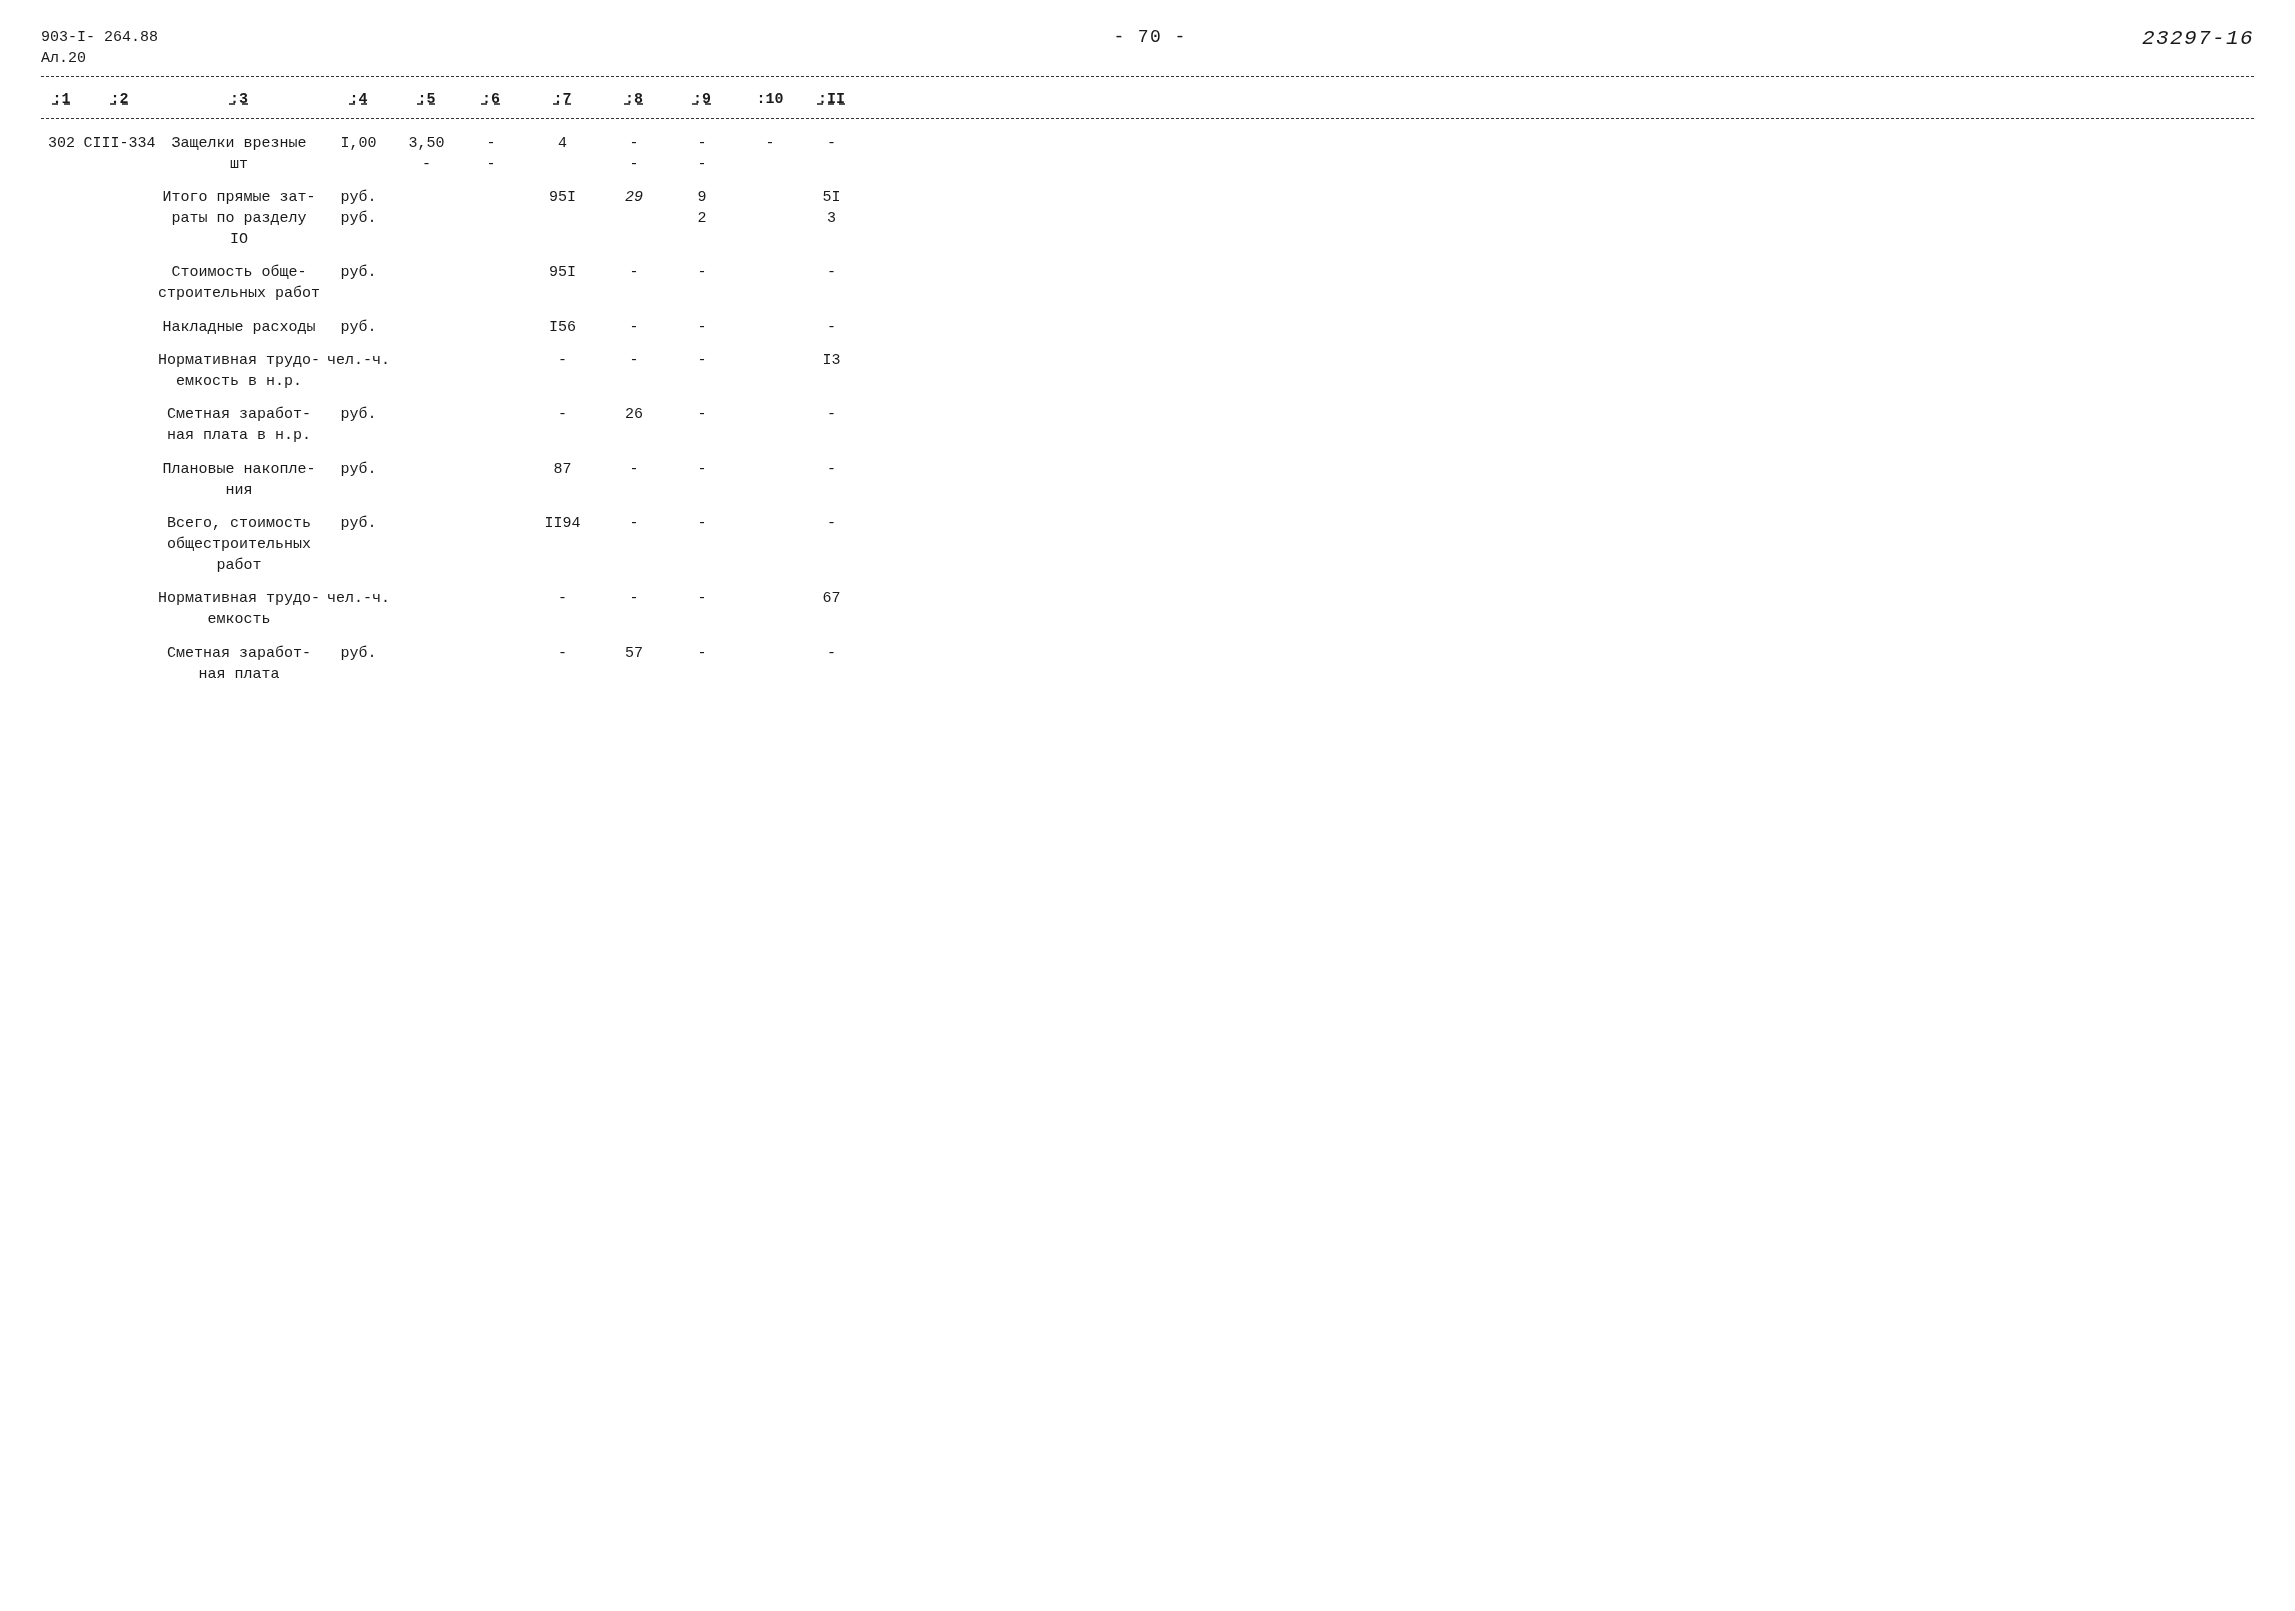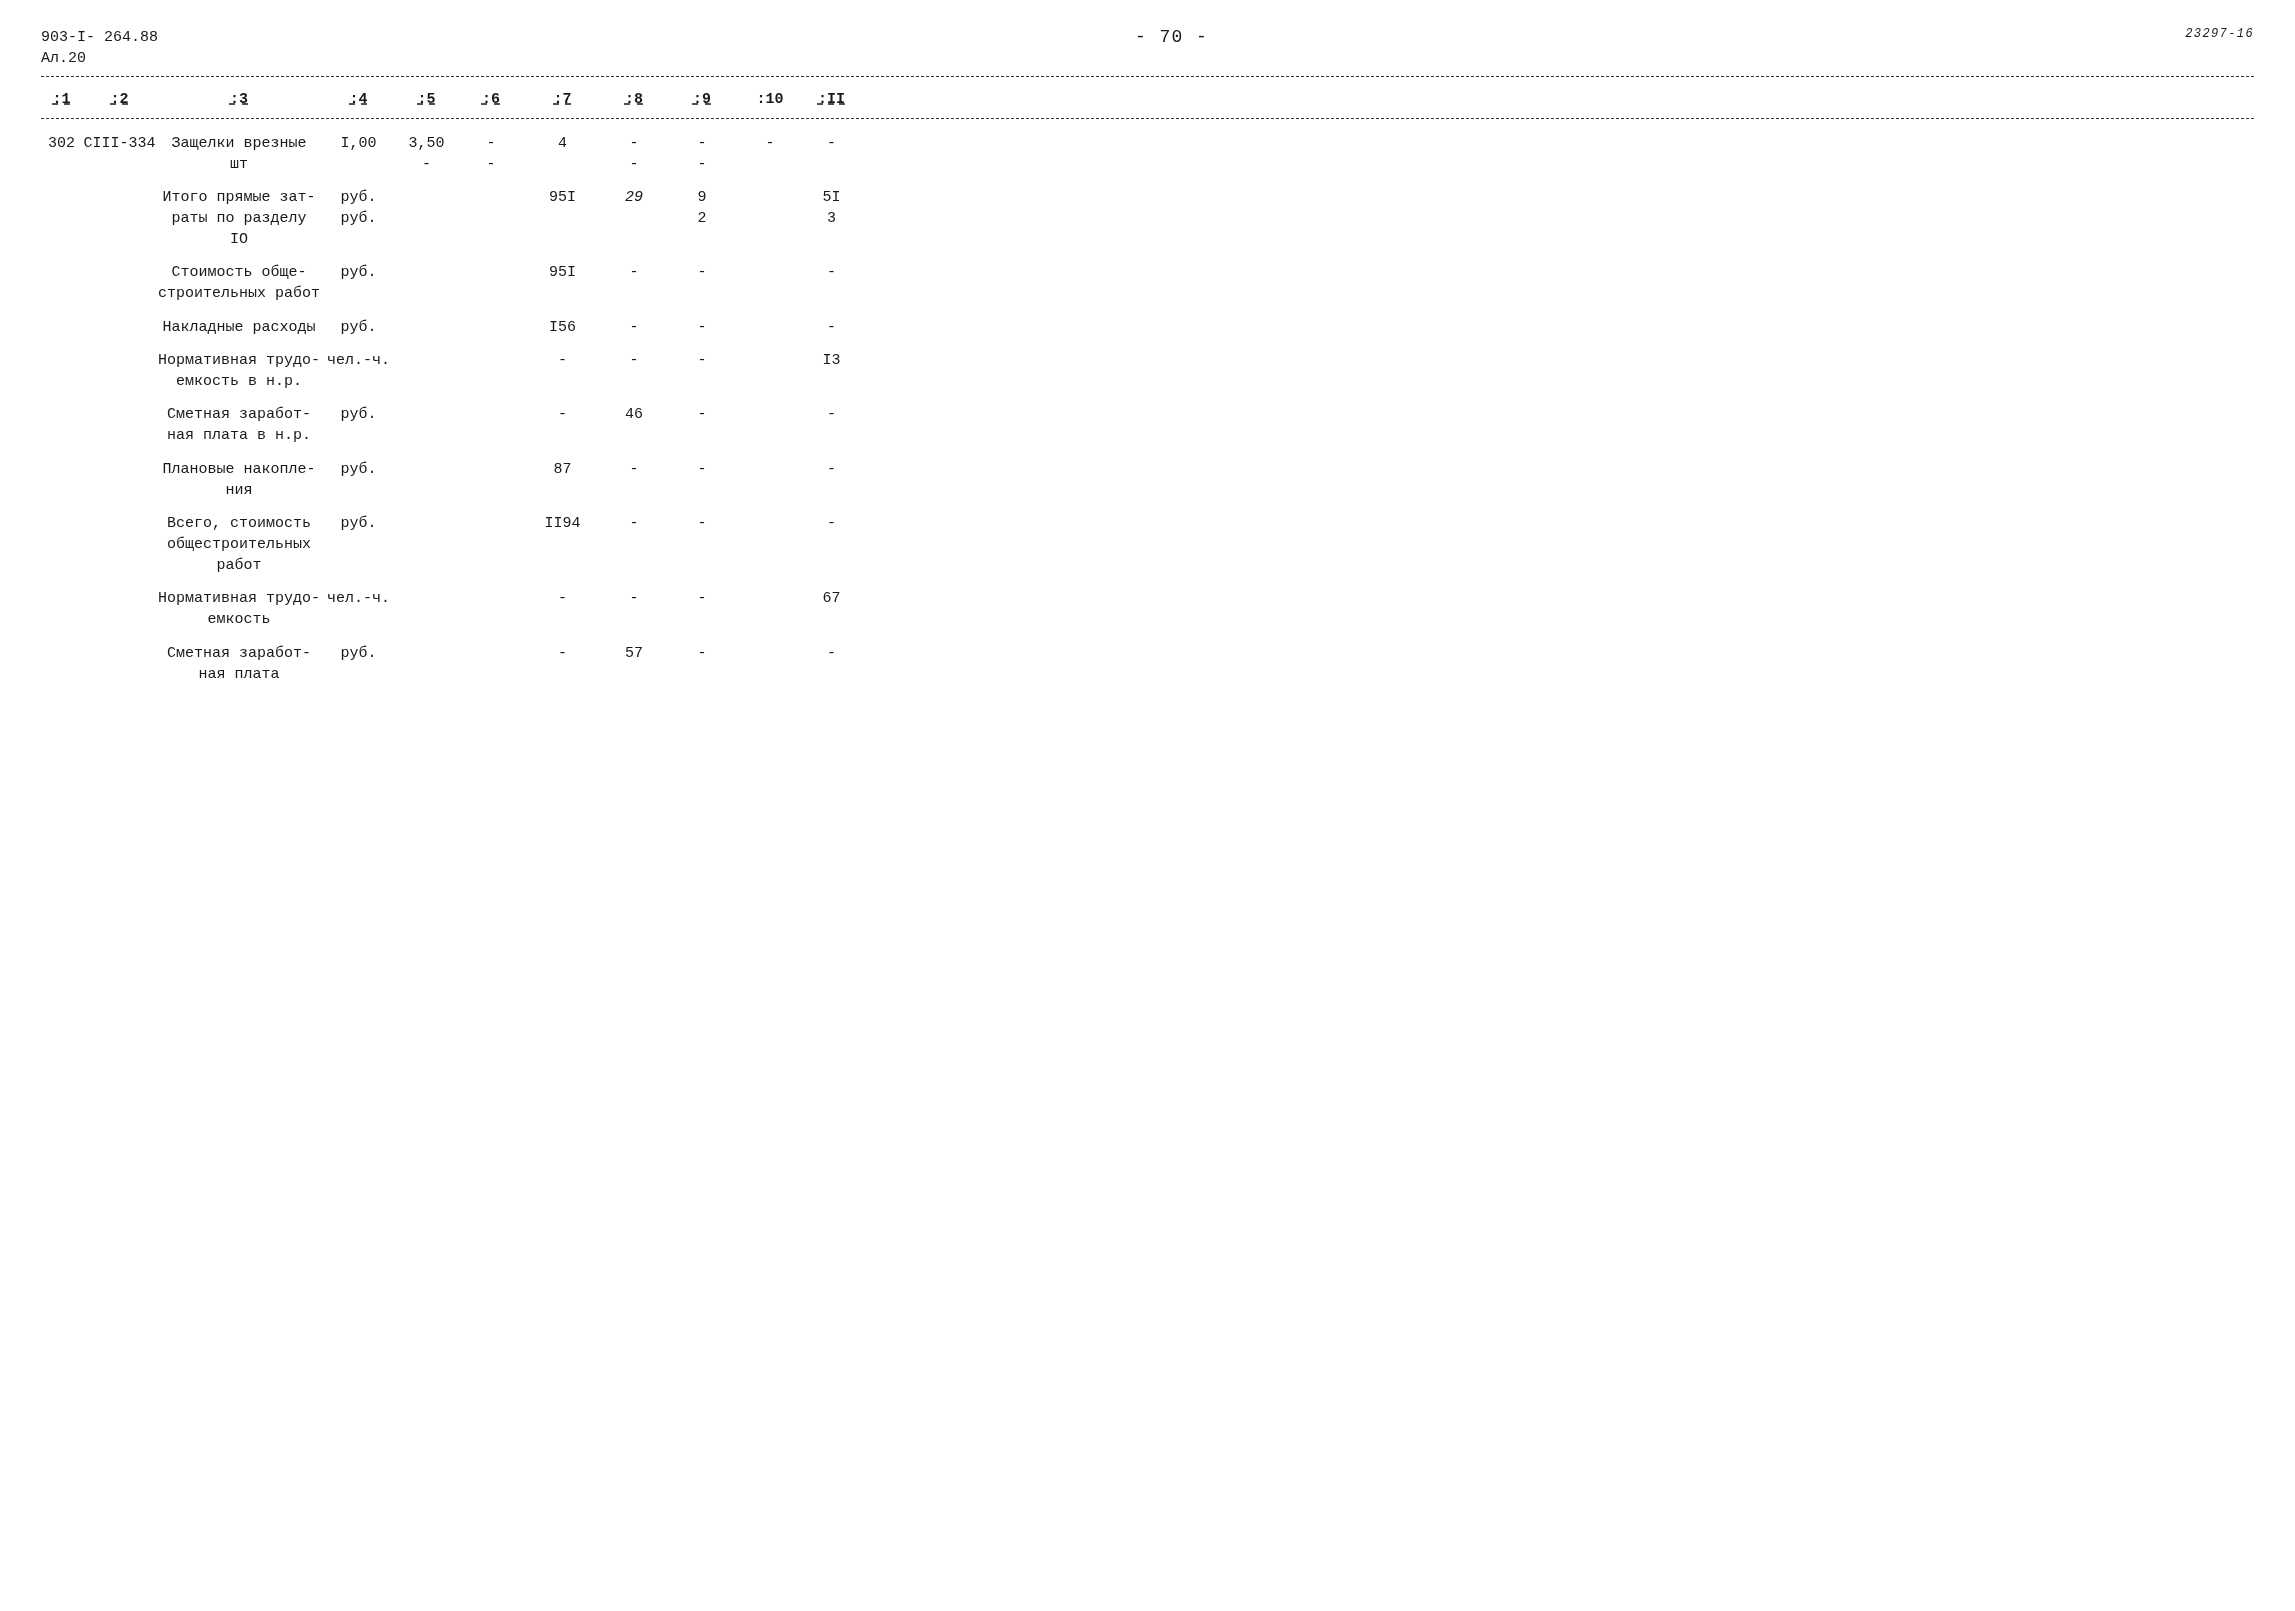--- a/index.html
+++ b/index.html
@@ -22,21 +22,21 @@
     }
     .header-left {
       font-size: 15px;
       line-height: 1.4;
     }
     .header-center {
       font-size: 18px;
       letter-spacing: 1.4px;
     }
     .header-right {
-      font-size: 12px;
+      font-size: 21px;
       font-style: italic;
       letter-spacing: 1.4px;
     }
     .dashed-line {
       border: none;
       border-top: 1.4px dashed #333;
       margin: 6.8px 0;
     }
     .column-headers {
       display: flex;
@@ -179,21 +179,21 @@
     </div>
     <div class="data-row">
       <div class="cell col-1" style="white-space: pre-line; vertical-align: top;"></div>
       <div class="cell col-2" style="white-space: pre-line; vertical-align: top;"></div>
       <div class="cell col-3" style="white-space: pre-line; vertical-align: top;">Сметная заработ-
 ная плата в н.р.</div>
       <div class="cell col-4" style="white-space: pre-line; vertical-align: top;">руб.</div>
       <div class="cell col-5" style="white-space: pre-line; vertical-align: top;"></div>
       <div class="cell col-6" style="white-space: pre-line; vertical-align: top;"></div>
       <div class="cell col-7" style="white-space: pre-line; vertical-align: top;">-</div>
-      <div class="cell col-8" style="white-space: pre-line; vertical-align: top;">46</div>
+      <div class="cell col-8" style="white-space: pre-line; vertical-align: top;">26</div>
       <div class="cell col-9" style="white-space: pre-line; vertical-align: top;">-</div>
       <div class="cell col-10" style="white-space: pre-line; vertical-align: top;"></div>
       <div class="cell col-11" style="white-space: pre-line; vertical-align: top;">-</div>
     </div>
     <div class="data-row">
       <div class="cell col-1" style="white-space: pre-line; vertical-align: top;"></div>
       <div class="cell col-2" style="white-space: pre-line; vertical-align: top;"></div>
       <div class="cell col-3" style="white-space: pre-line; vertical-align: top;">Плановые накопле-
 ния</div>
       <div class="cell col-4" style="white-space: pre-line; vertical-align: top;">руб.</div>

